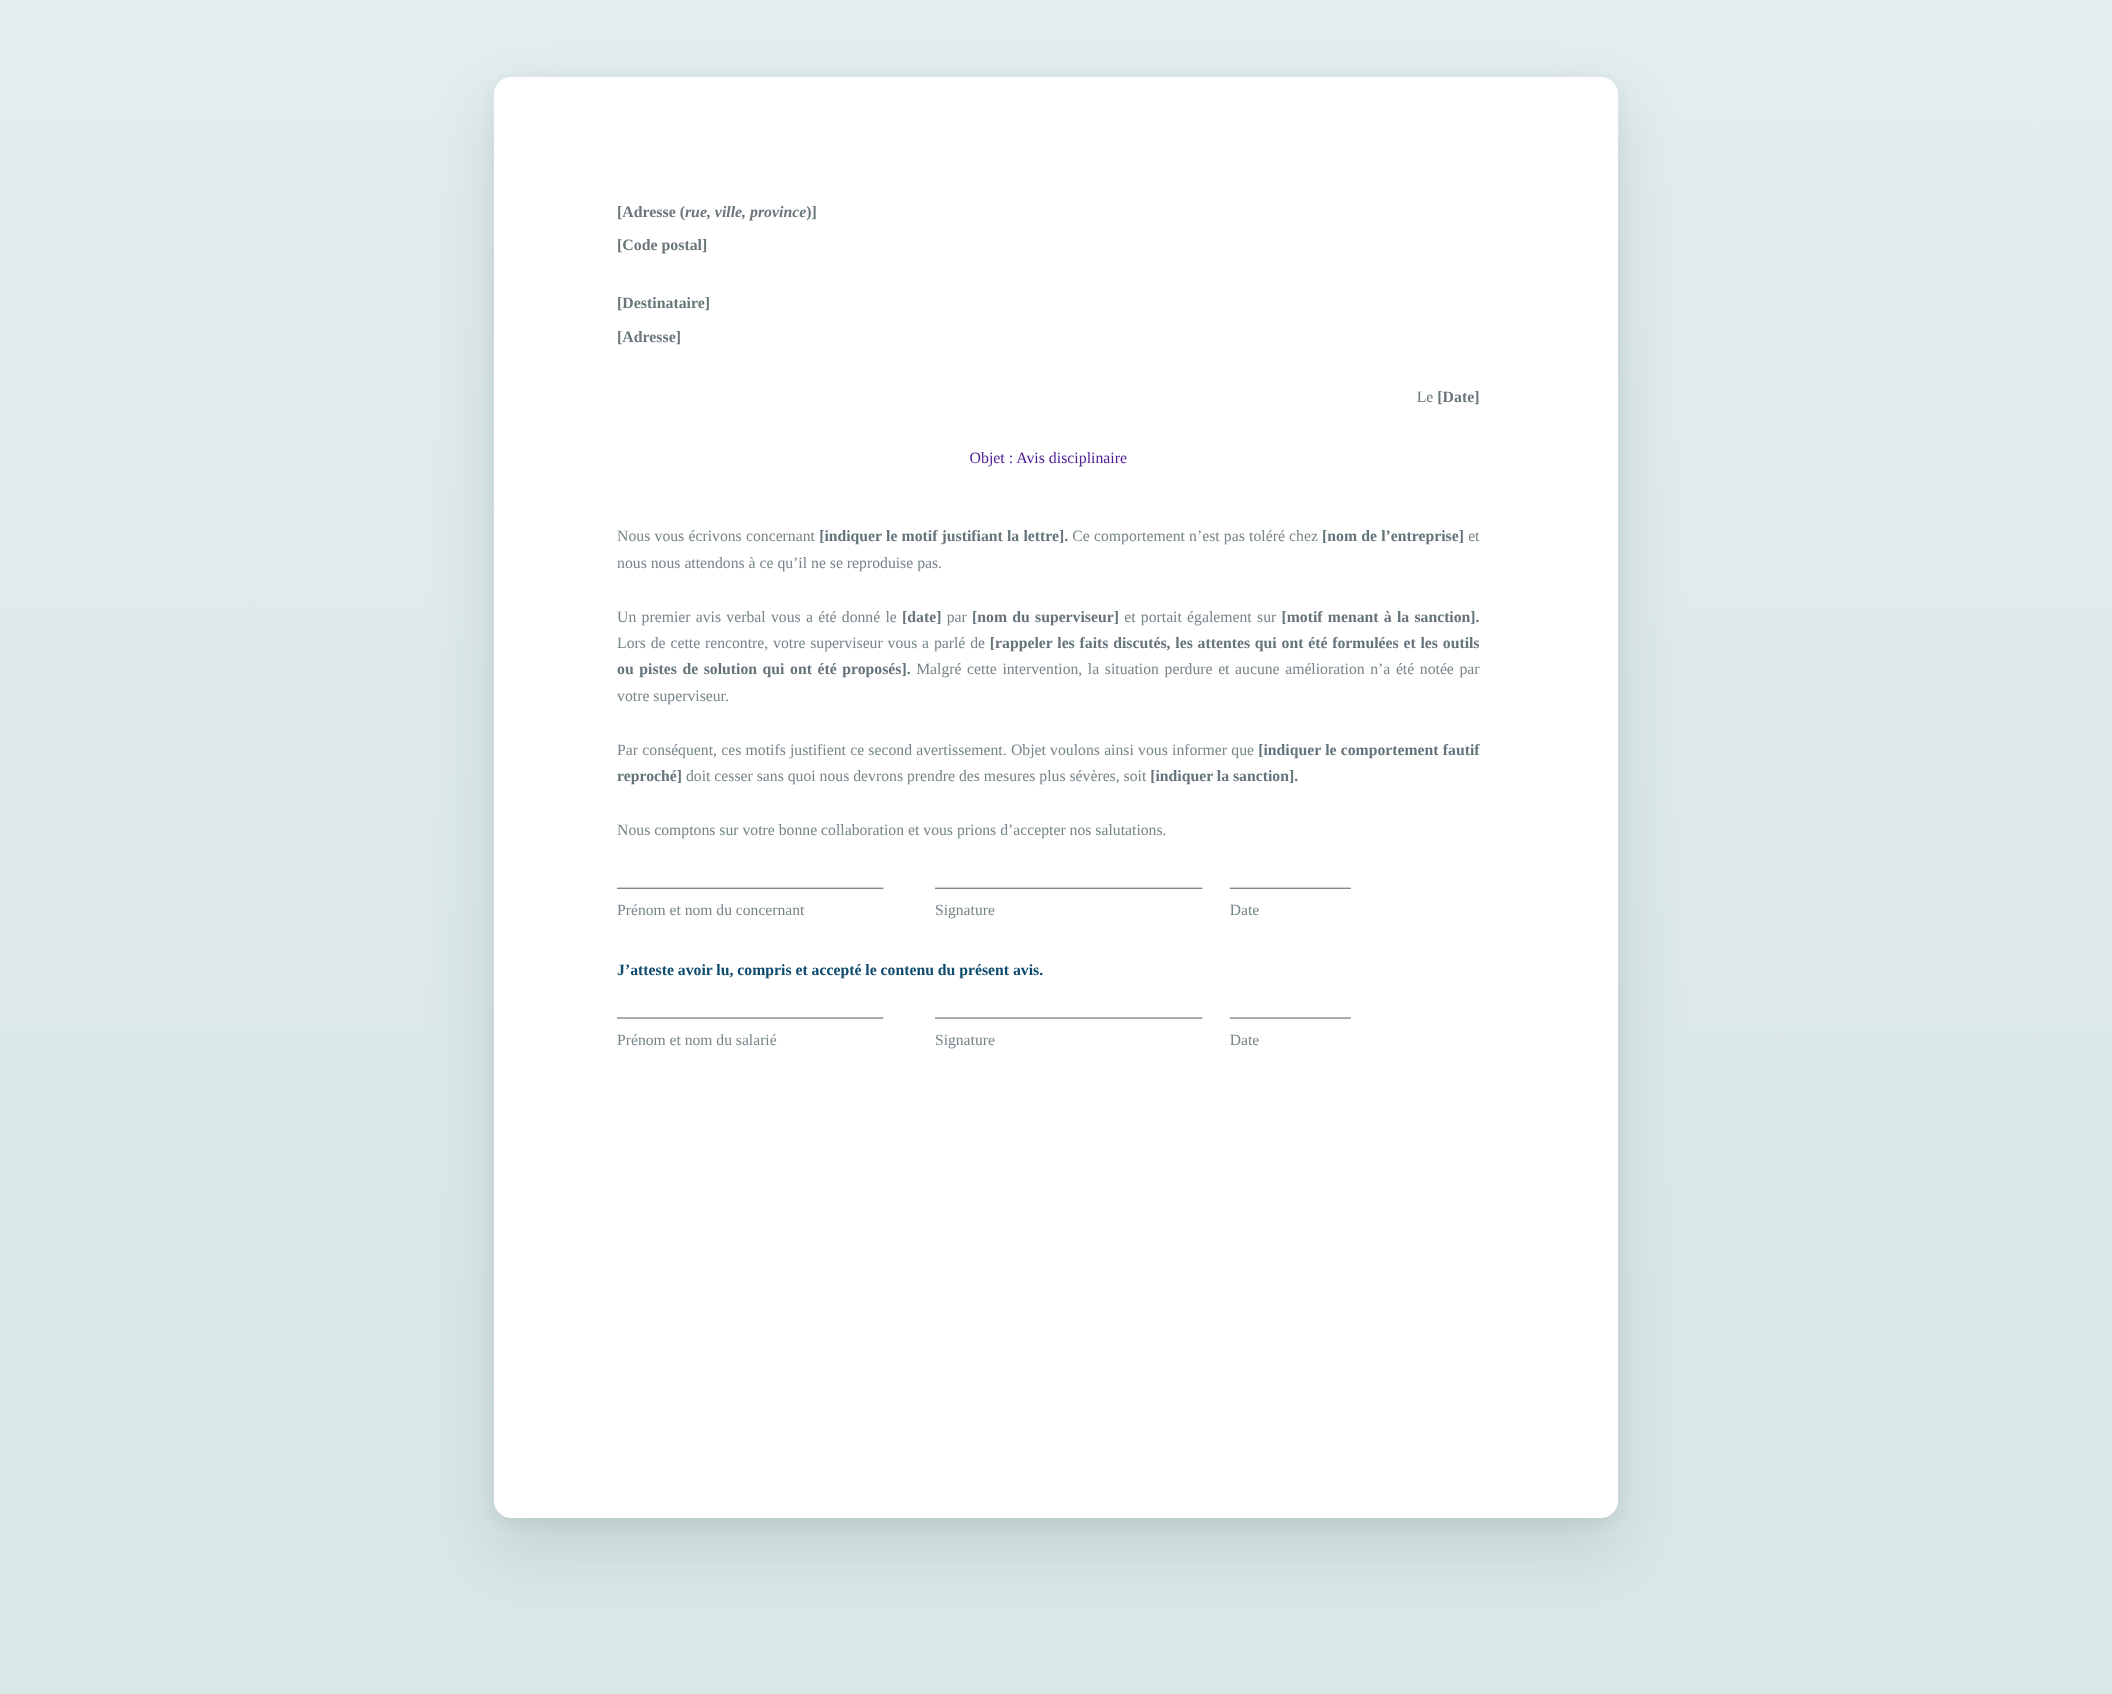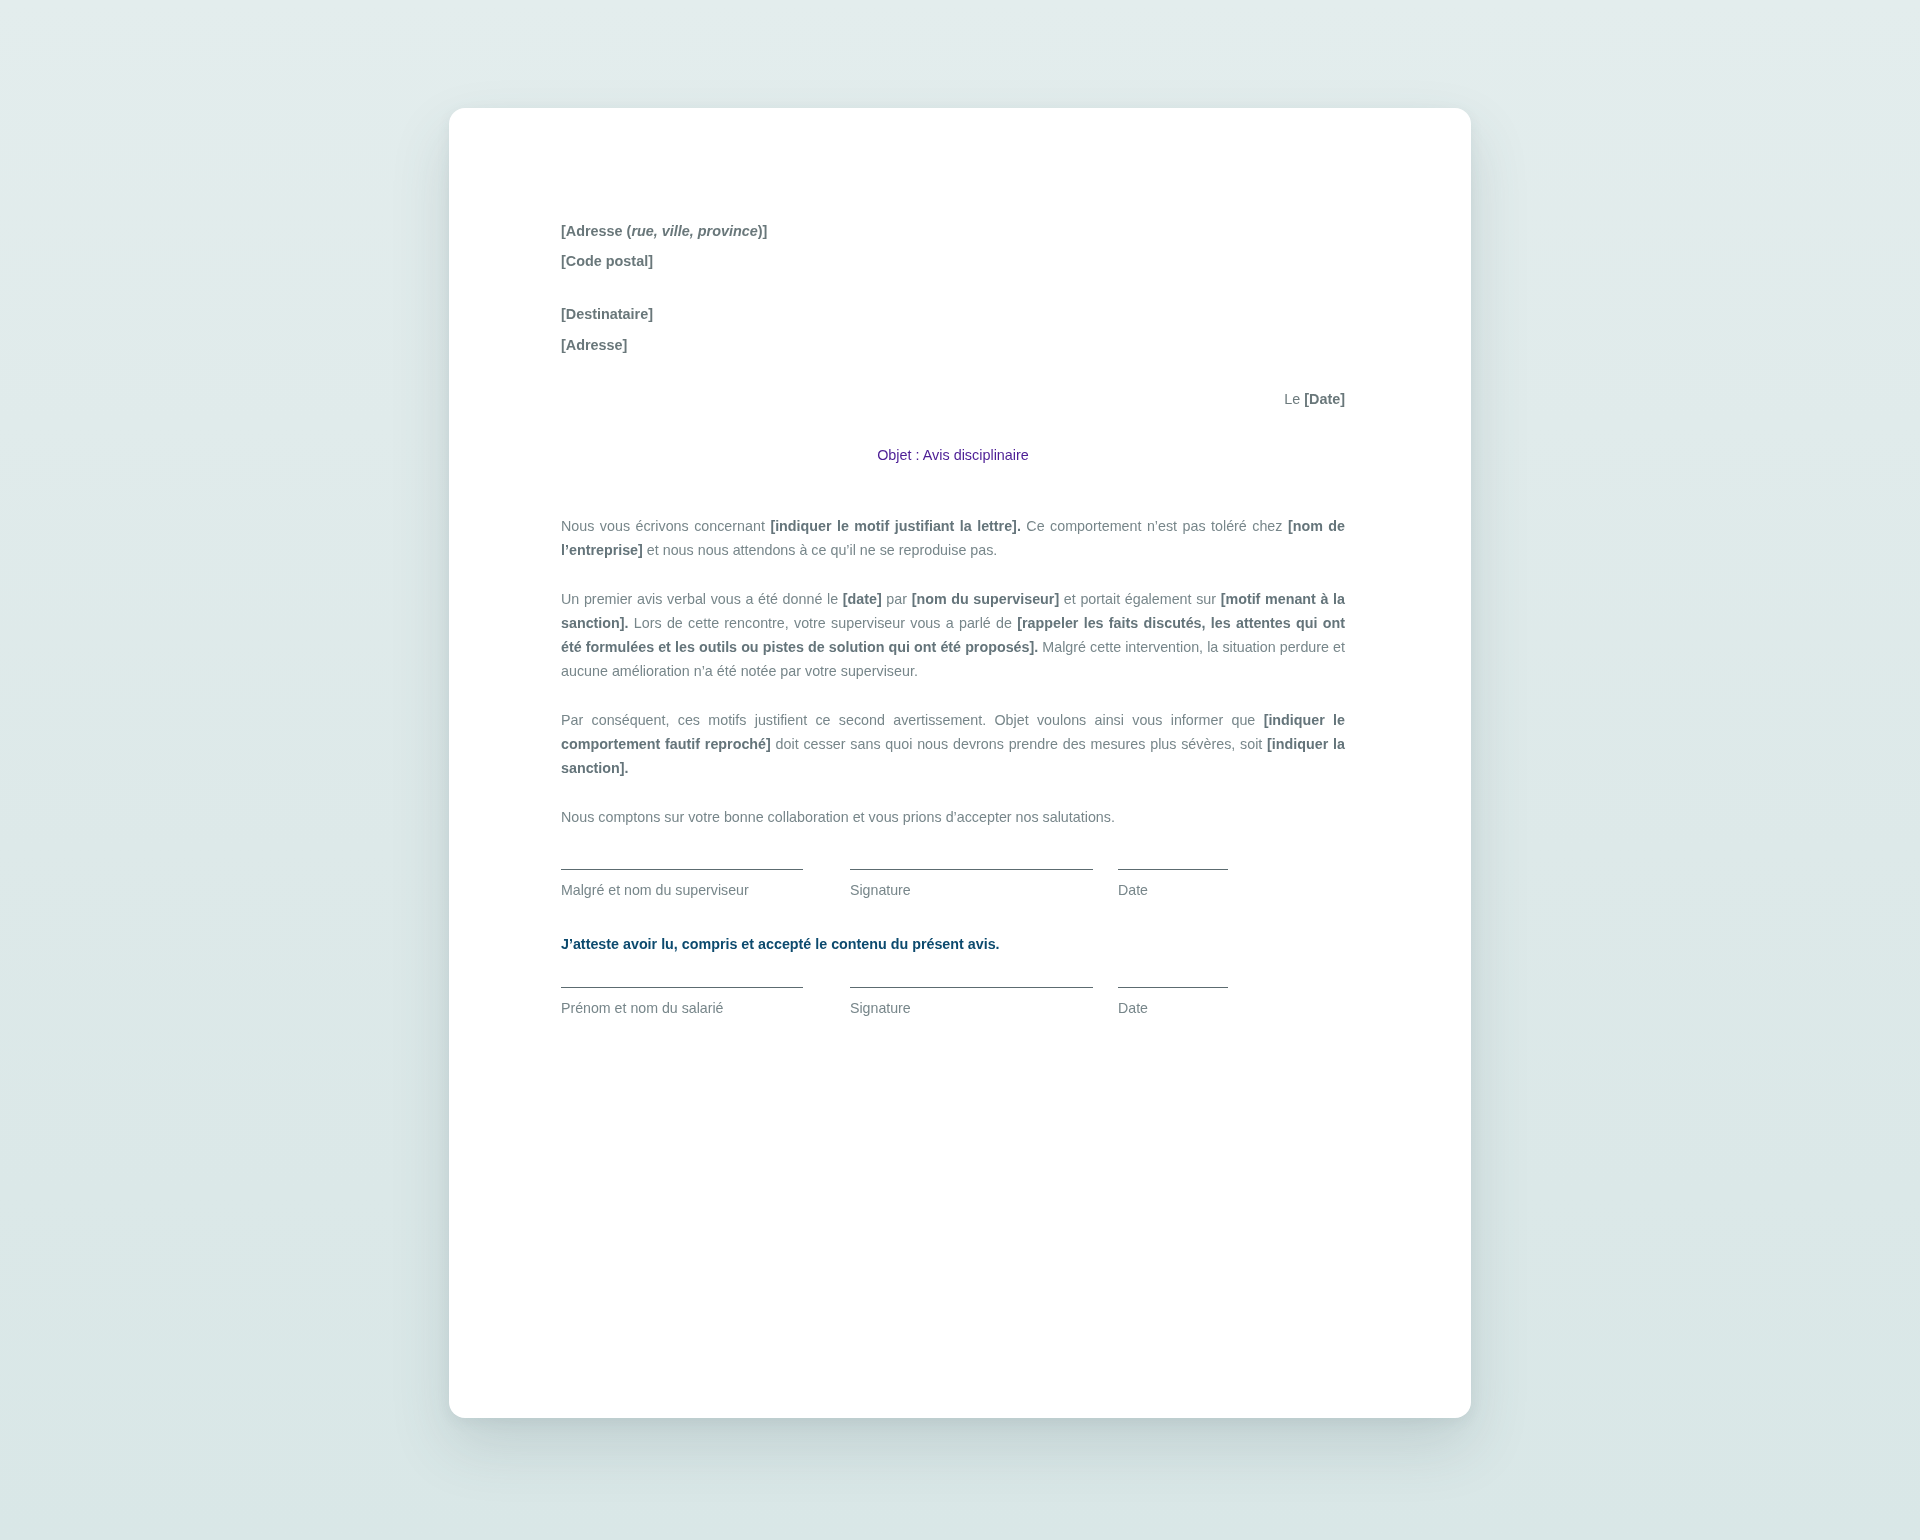--- a/index.html
+++ b/index.html
@@ -11,22 +11,23 @@
     font-family: "Liberation Sans", sans-serif;
   }
 
   .page-wrap {
     width: 1920px;
     height: 1540px;
     display: flex;
     align-items: flex-start;
     justify-content: center;
     box-sizing: border-box;
-    padding-top: 108px;
+    padding-top: 70px;
     background: linear-gradient(180deg, #e3eded 0%, #dde9e9 55%, #d9e7e7 100%);
+    font-family: Liberation Serif, serif;
   }
 
   .sheet {
     width: 1022px;
     height: 1310px;
     background: #ffffff;
     border-radius: 16px;
     box-shadow: 0 28px 60px rgba(60, 90, 95, 0.16), 0 4px 14px rgba(60, 90, 95, 0.07);
     box-sizing: border-box;
     padding: 112px 126px 60px 112px;
@@ -155,21 +156,21 @@
         <p class="para"><span>Par conséquent, ces motifs justifient ce second avertissement. Objet voulons ainsi vous informer que </span><b>[indiquer le comportement fautif reproché]</b><span> doit cesser sans quoi nous devrons prendre des mesures plus sévères, soit </span><b>[indiquer la sanction].</b></p>
 
 
         <p class="para"><span>Nous comptons sur votre bonne collaboration et vous prions d’accepter nos salutations.</span></p>
 
       </div>
 
       <div class="sig-grid">
         <div class="sig-col-1">
           <div class="sig-rule"></div>
-          <div class="sig-label">Malgré et nom du superviseur</div>
+          <div class="sig-label">Prénom et nom du concernant</div>
         </div>
         <div class="sig-col-2">
           <div class="sig-rule"></div>
           <div class="sig-label">Signature</div>
         </div>
         <div class="sig-col-3">
           <div class="sig-rule"></div>
           <div class="sig-label">Date</div>
         </div>
       </div>

